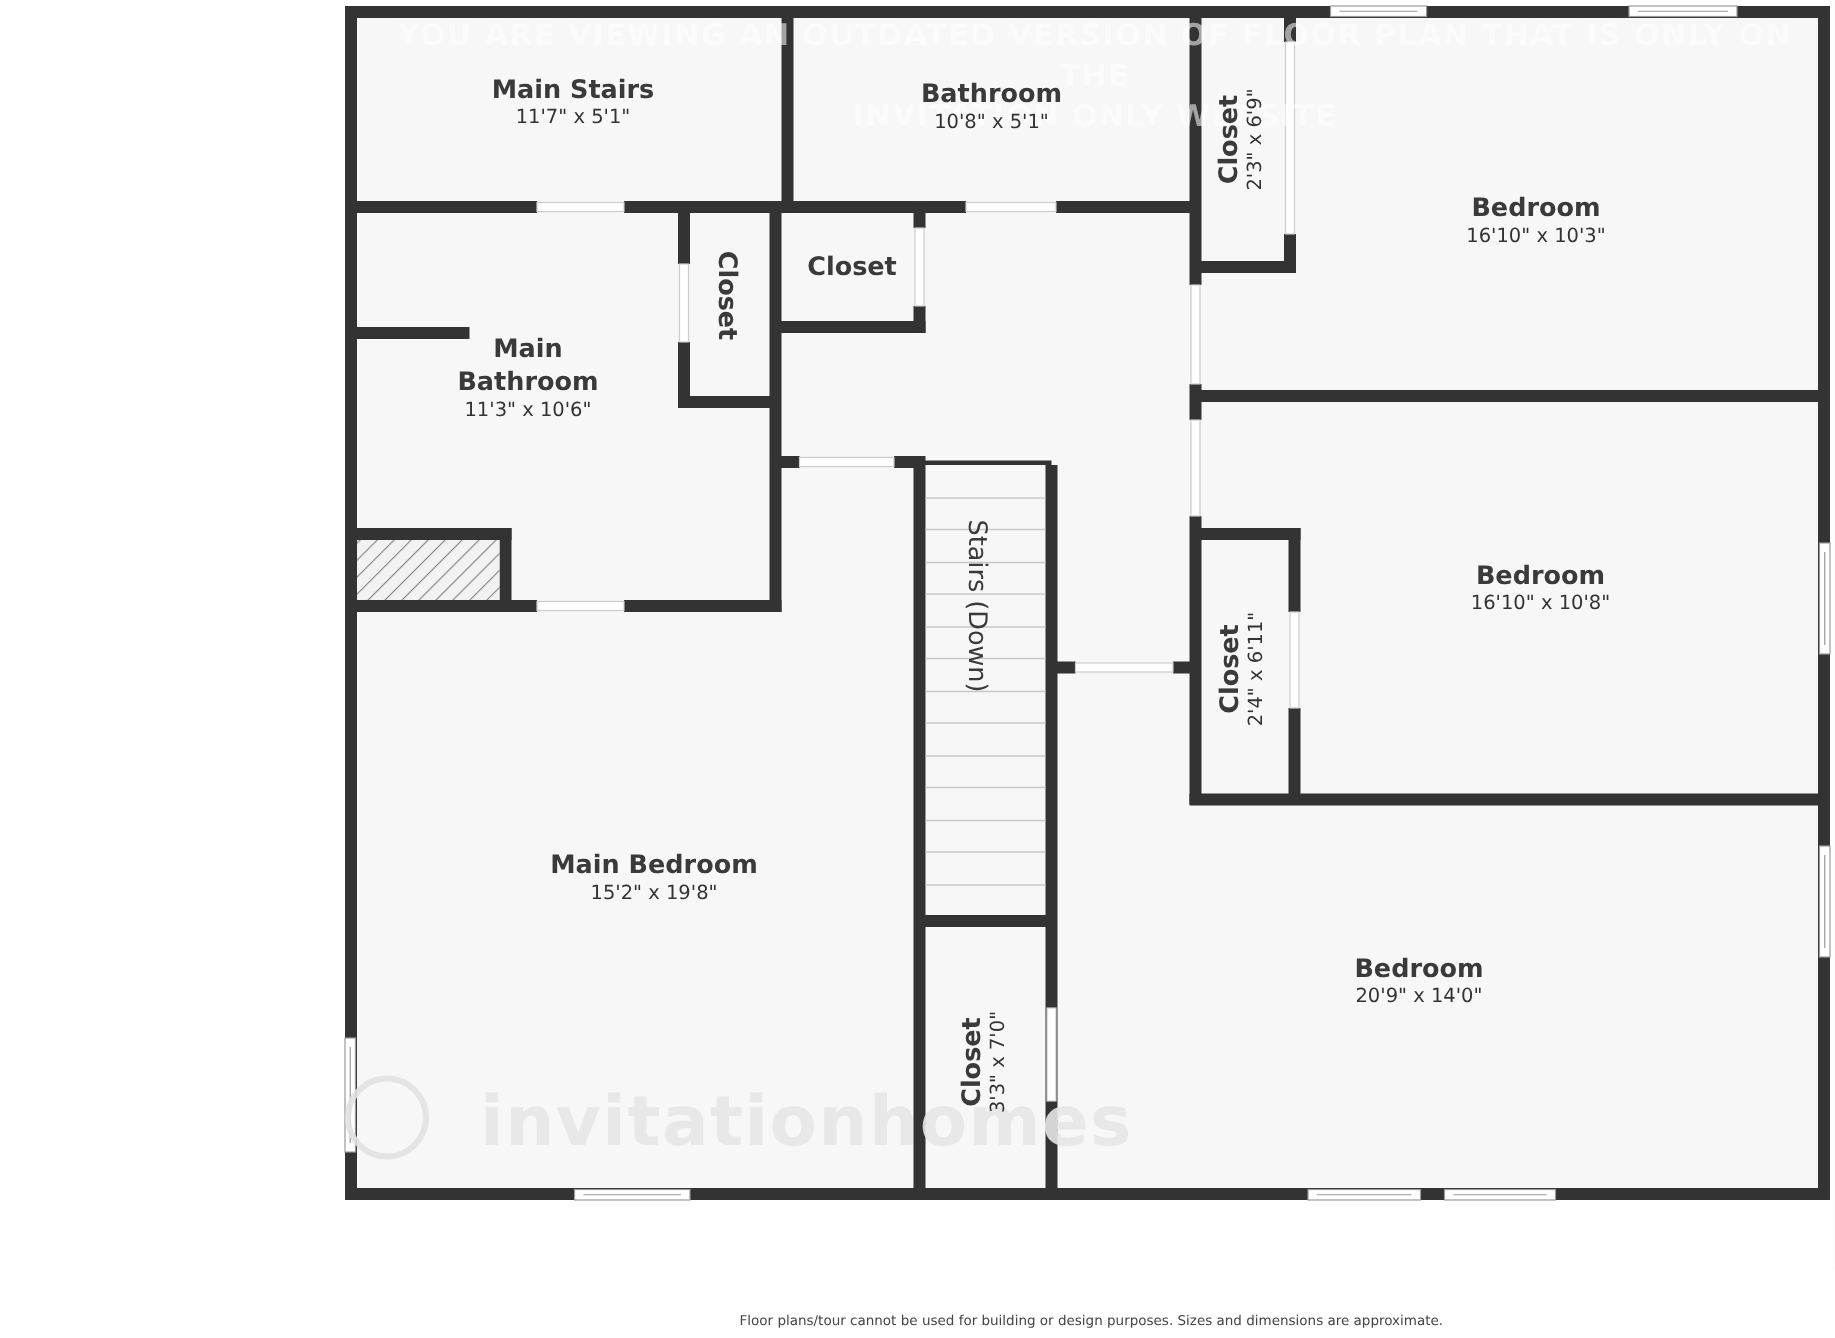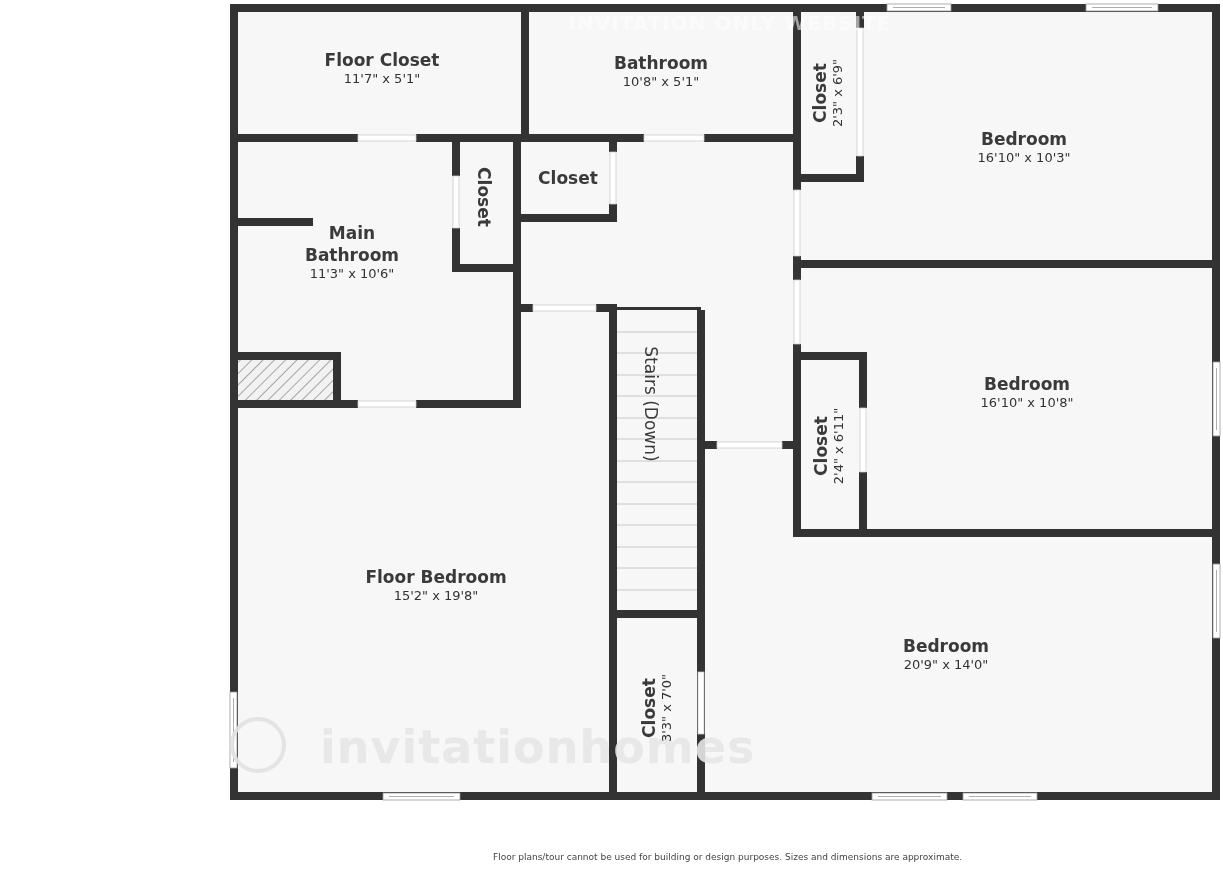--- a/index.html
+++ b/index.html
@@ -20,21 +20,21 @@
   .watermark-top {
     position: absolute; left: 245px; top: 10px; width: 970px; text-align: center;
     font-size: 20px; font-weight: bold; color: rgba(255,255,255,0.55); line-height: 27px;
     letter-spacing: 1px; pointer-events: none;
   }
   .watermark-brand {
     position: absolute; left: 320px; top: 720px; font-size: 46px; color: rgba(230,230,230,0.9);
     letter-spacing: 1px; pointer-events: none; font-weight: bold;
   }
   .floor-label { position: absolute; left: 2px; top: 870px; font-size: 13px; font-weight: bold; color: #14532d; margin-top: 47px; }
-  .disclaimer { position: absolute; left: 493px; top: 852px; font-size: 9px; color: #444; white-space: nowrap; }
+  .disclaimer { position: absolute; left: 493px; top: 876px; font-size: 9px; color: #444; white-space: nowrap; }
 </style>
 </head>
 <body>
 
 <svg id="plan" viewBox="0 0 1223 892" xmlns="http://www.w3.org/2000/svg">
   <defs>
     <pattern id="hatch" patternUnits="userSpaceOnUse" width="8" height="8" patternTransform="rotate(45)">
       <rect width="8" height="8" fill="#f2f2f2"></rect>
       <line x1="0" y1="0" x2="0" y2="8" stroke="#8a8a8a" stroke-width="1.5"></line>
     </pattern>
@@ -150,26 +150,27 @@
     <line x1="617" y1="525" x2="697" y2="525"></line>
     <line x1="617" y1="547" x2="697" y2="547"></line>
     <line x1="617" y1="568" x2="697" y2="568"></line>
     <line x1="617" y1="590" x2="697" y2="590"></line>
   </g>
 
   <circle cx="258" cy="745" r="26" fill="none" stroke="rgba(225,225,225,0.9)" stroke-width="4"></circle>
 </svg>
 
 <div class="watermark-top">
+  <div>YOU ARE VIEWING AN OUTDATED VERSION OF FLOOR PLAN THAT IS ONLY ON THE</div>
   <div>INVITATION ONLY WEBSITE</div>
 </div>
 <div class="watermark-brand">invitationhomes</div>
 
 <div class="label" style="left:382px; top:68px;">
-  <span class="name">Floor Closet</span>
+  <span class="name">Main Stairs</span>
   <span class="dim">11'7" x 5'1"</span>
 </div>
 
 <div class="label" style="left:661px; top:71px;">
   <span class="name">Bathroom</span>
   <span class="dim">10'8" x 5'1"</span>
 </div>
 
 <div class="vlabel ccw" style="left:827px; top:93px;">
   <span class="name">Closet</span>
@@ -203,21 +204,21 @@
   <span class="name">Bedroom</span>
   <span class="dim">16'10" x 10'8"</span>
 </div>
 
 <div class="vlabel ccw" style="left:828px; top:446px;">
   <span class="name">Closet</span>
   <span class="dim">2'4" x 6'11"</span>
 </div>
 
 <div class="label" style="left:436px; top:585px;">
-  <span class="name">Floor Bedroom</span>
+  <span class="name">Main Bedroom</span>
   <span class="dim">15'2" x 19'8"</span>
 </div>
 
 <div class="vlabel ccw" style="left:656px; top:708px;">
   <span class="name">Closet</span>
   <span class="dim">3'3" x 7'0"</span>
 </div>
 
 <div class="label" style="left:946px; top:654px;">
   <span class="name">Bedroom</span>

